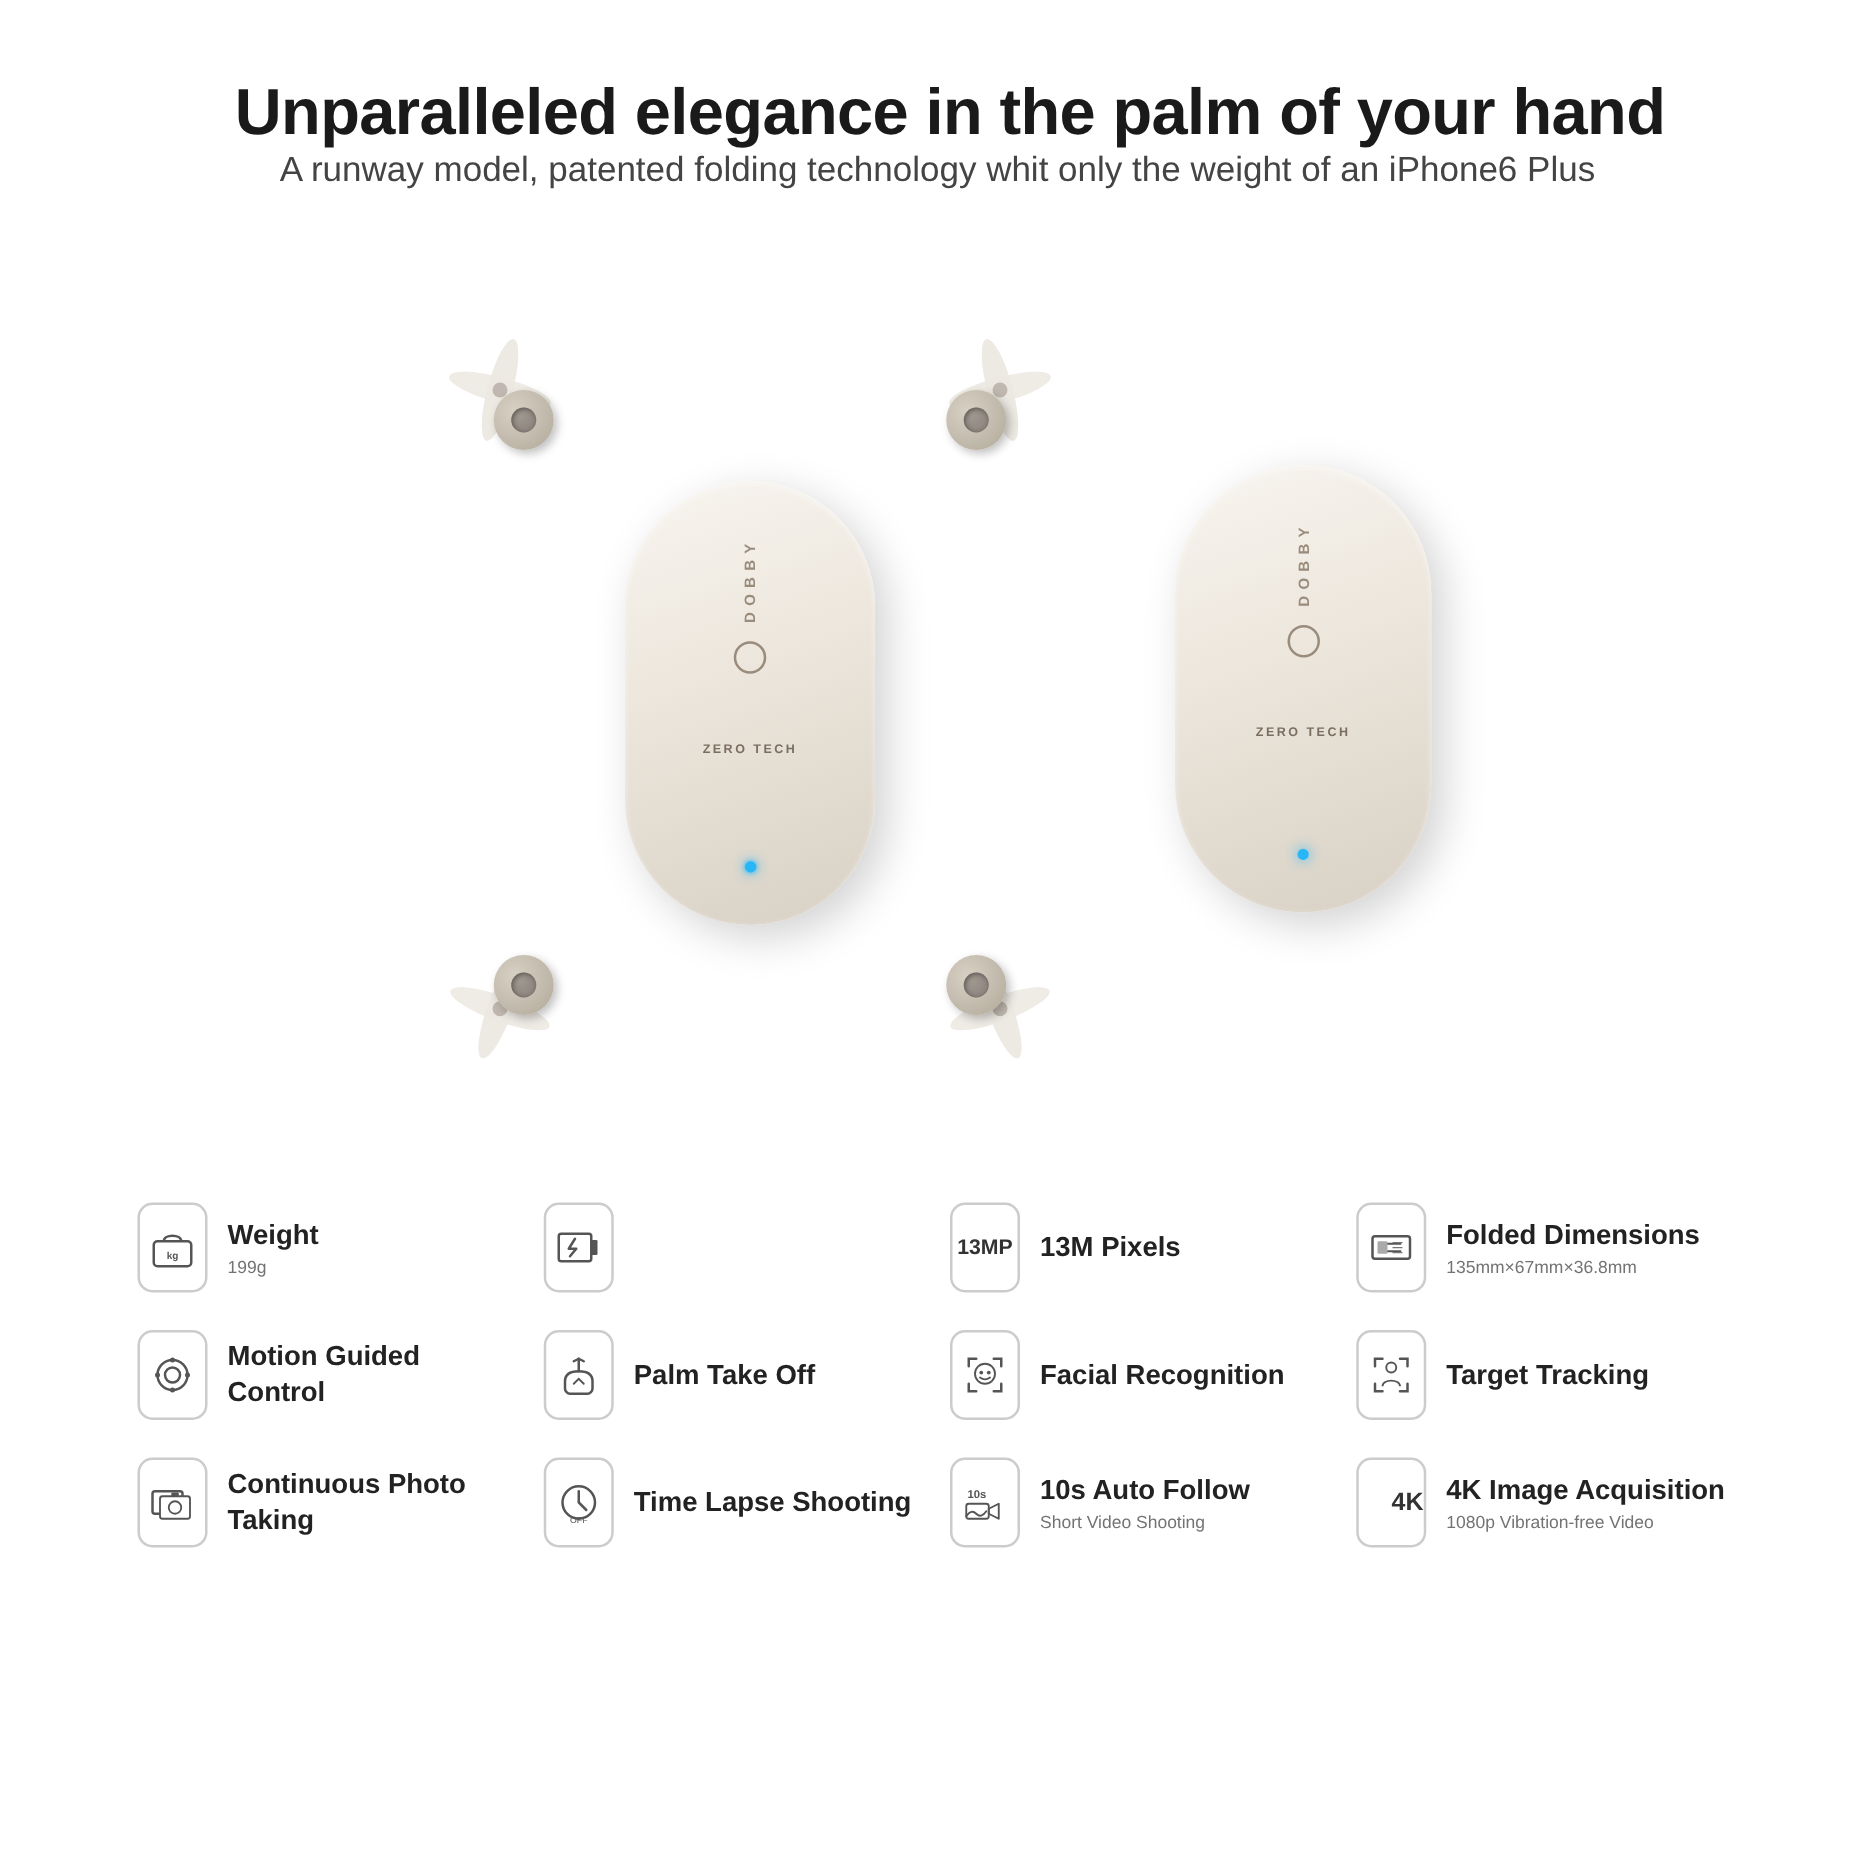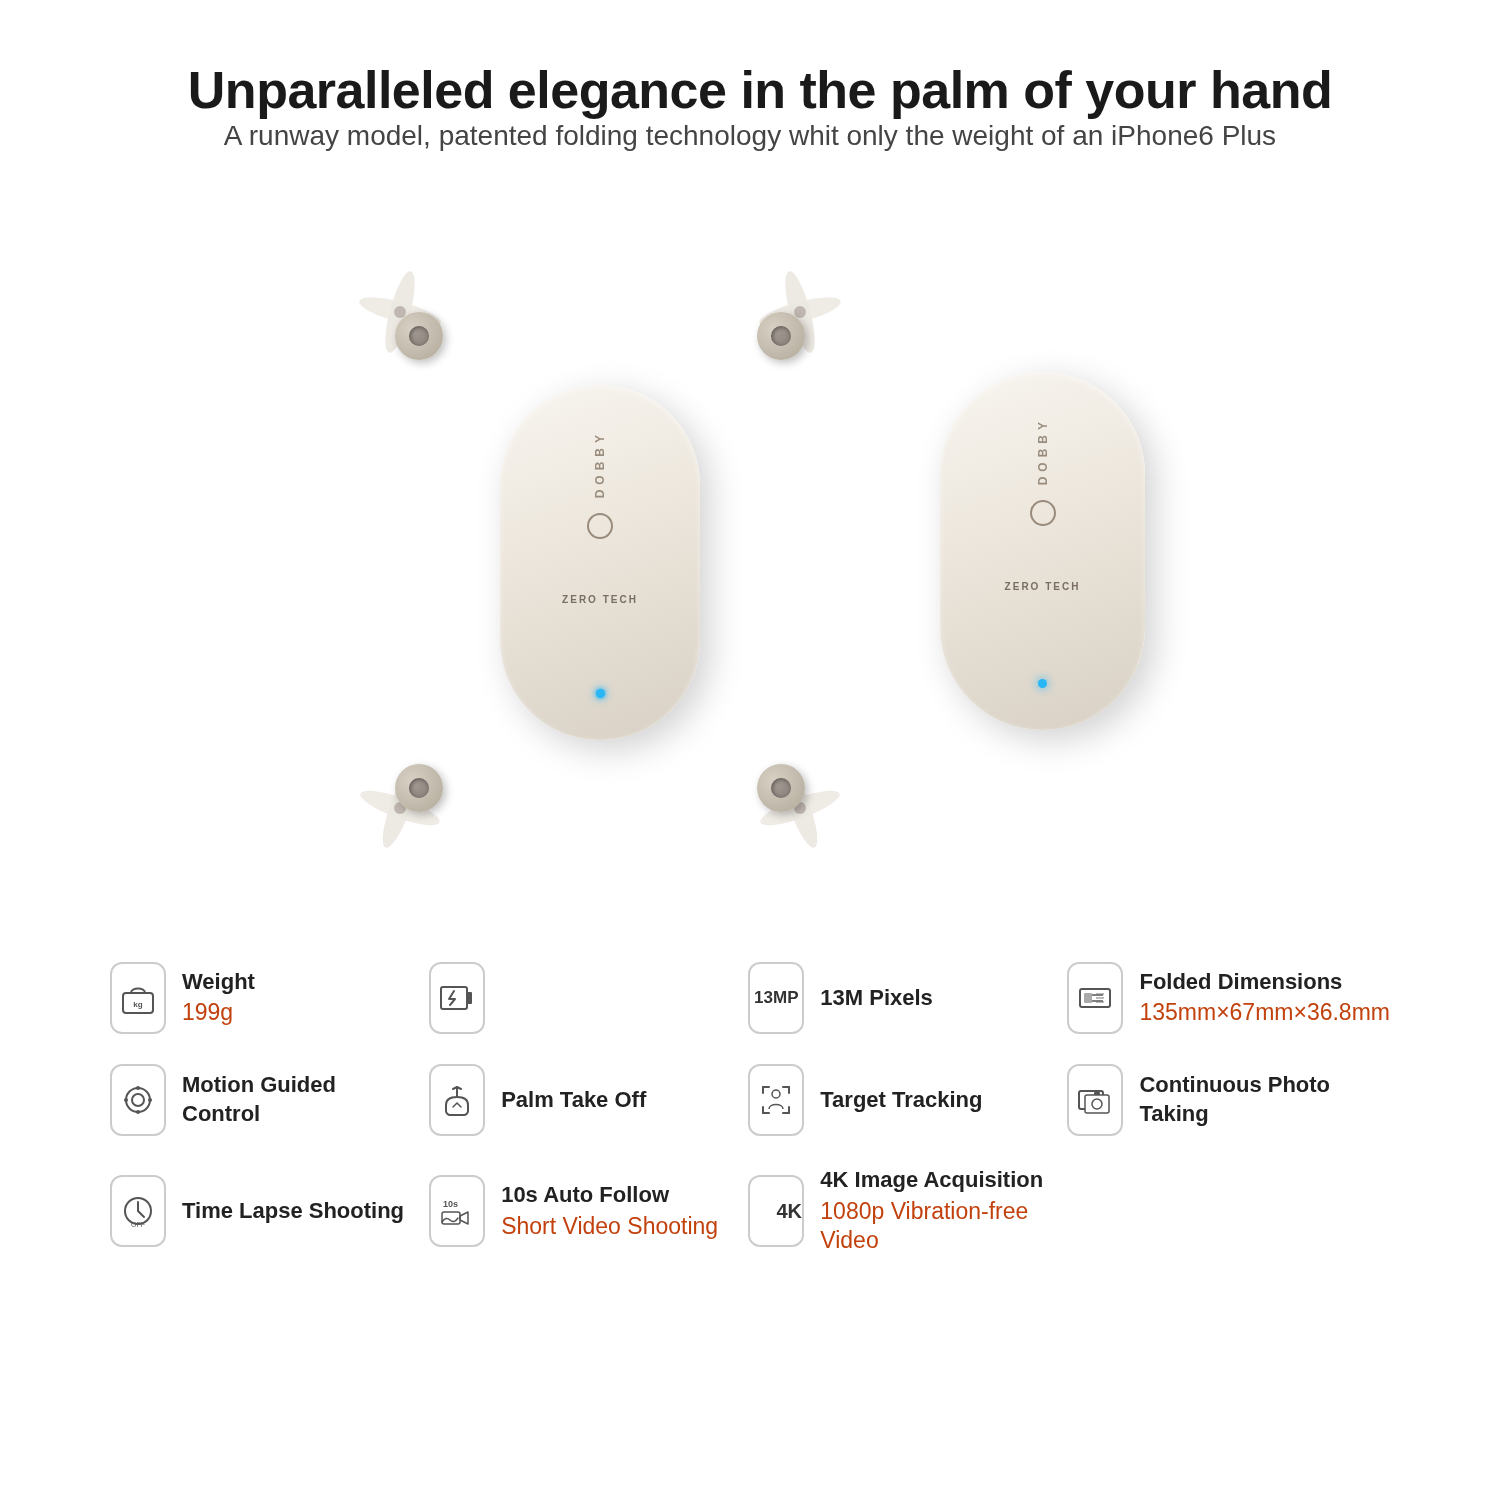--- a/index.html
+++ b/index.html
@@ -84,22 +84,22 @@
     }
 
     .feature-label {
       font-size: 22px;
       font-weight: 600;
       color: #222;
       line-height: 1.3;
     }
 
     .feature-value {
-      font-size: 23px;
-      color: #c2410c;
+      font-size: 14px;
+      color: #737373;
       margin-top: 2px;
       line-height: 1.3;
     }
 
     
     .drone-wrap {
       position: relative;
       width: 520px;
       height: 620px;
       display: flex;
@@ -368,30 +368,49 @@
         <path d="M17 10 L21 8 L25 10" stroke="#555" stroke-width="2" stroke-linecap="round" stroke-linejoin="round"></path>
         <path d="M10 26 C10 20 14 18 21 18 C28 18 32 20 32 26 L32 32 C32 34 30 36 28 36 L14 36 C12 36 10 34 10 32 Z" stroke="#555" stroke-width="2" fill="none"></path>
         <path d="M17 28 L21 24 L25 28" stroke="#555" stroke-width="1.5" stroke-linecap="round"></path>
       </svg>
     </div>
     <div class="feature-text">
       <span class="feature-label">Palm Take Off</span>
     </div>
   </div>
 
-
   <div class="feature-item">
     <div class="feature-icon-box">
       <svg viewBox="0 0 42 42" fill="none">
 
         <path d="M8 14 L8 8 L14 8" stroke="#555" stroke-width="2" stroke-linecap="round"></path>
         <path d="M28 8 L34 8 L34 14" stroke="#555" stroke-width="2" stroke-linecap="round"></path>
         <path d="M8 28 L8 34 L14 34" stroke="#555" stroke-width="2" stroke-linecap="round"></path>
         <path d="M28 34 L34 34 L34 28" stroke="#555" stroke-width="2" stroke-linecap="round"></path>
 
+        <circle cx="21" cy="20" r="8" stroke="#555" stroke-width="1.5" fill="none"></circle>
+        <circle cx="18" cy="19" r="1.5" fill="#555"></circle>
+        <circle cx="24" cy="19" r="1.5" fill="#555"></circle>
+        <path d="M17 23 Q21 26 25 23" stroke="#555" stroke-width="1.5" fill="none" stroke-linecap="round"></path>
+      </svg>
+    </div>
+    <div class="feature-text">
+      <span class="feature-label">Facial Recognition</span>
+    </div>
+  </div>
+
+  <div class="feature-item">
+    <div class="feature-icon-box">
+      <svg viewBox="0 0 42 42" fill="none">
+
+        <path d="M8 14 L8 8 L14 8" stroke="#555" stroke-width="2" stroke-linecap="round"></path>
+        <path d="M28 8 L34 8 L34 14" stroke="#555" stroke-width="2" stroke-linecap="round"></path>
+        <path d="M8 28 L8 34 L14 34" stroke="#555" stroke-width="2" stroke-linecap="round"></path>
+        <path d="M28 34 L34 34 L34 28" stroke="#555" stroke-width="2" stroke-linecap="round"></path>
+
         <circle cx="21" cy="15" r="4" stroke="#555" stroke-width="1.5" fill="none"></circle>
         <path d="M14 30 C14 24 28 24 28 30" stroke="#555" stroke-width="1.5" fill="none"></path>
       </svg>
     </div>
     <div class="feature-text">
       <span class="feature-label">Target Tracking</span>
     </div>
   </div>
 
   <div class="feature-item">

